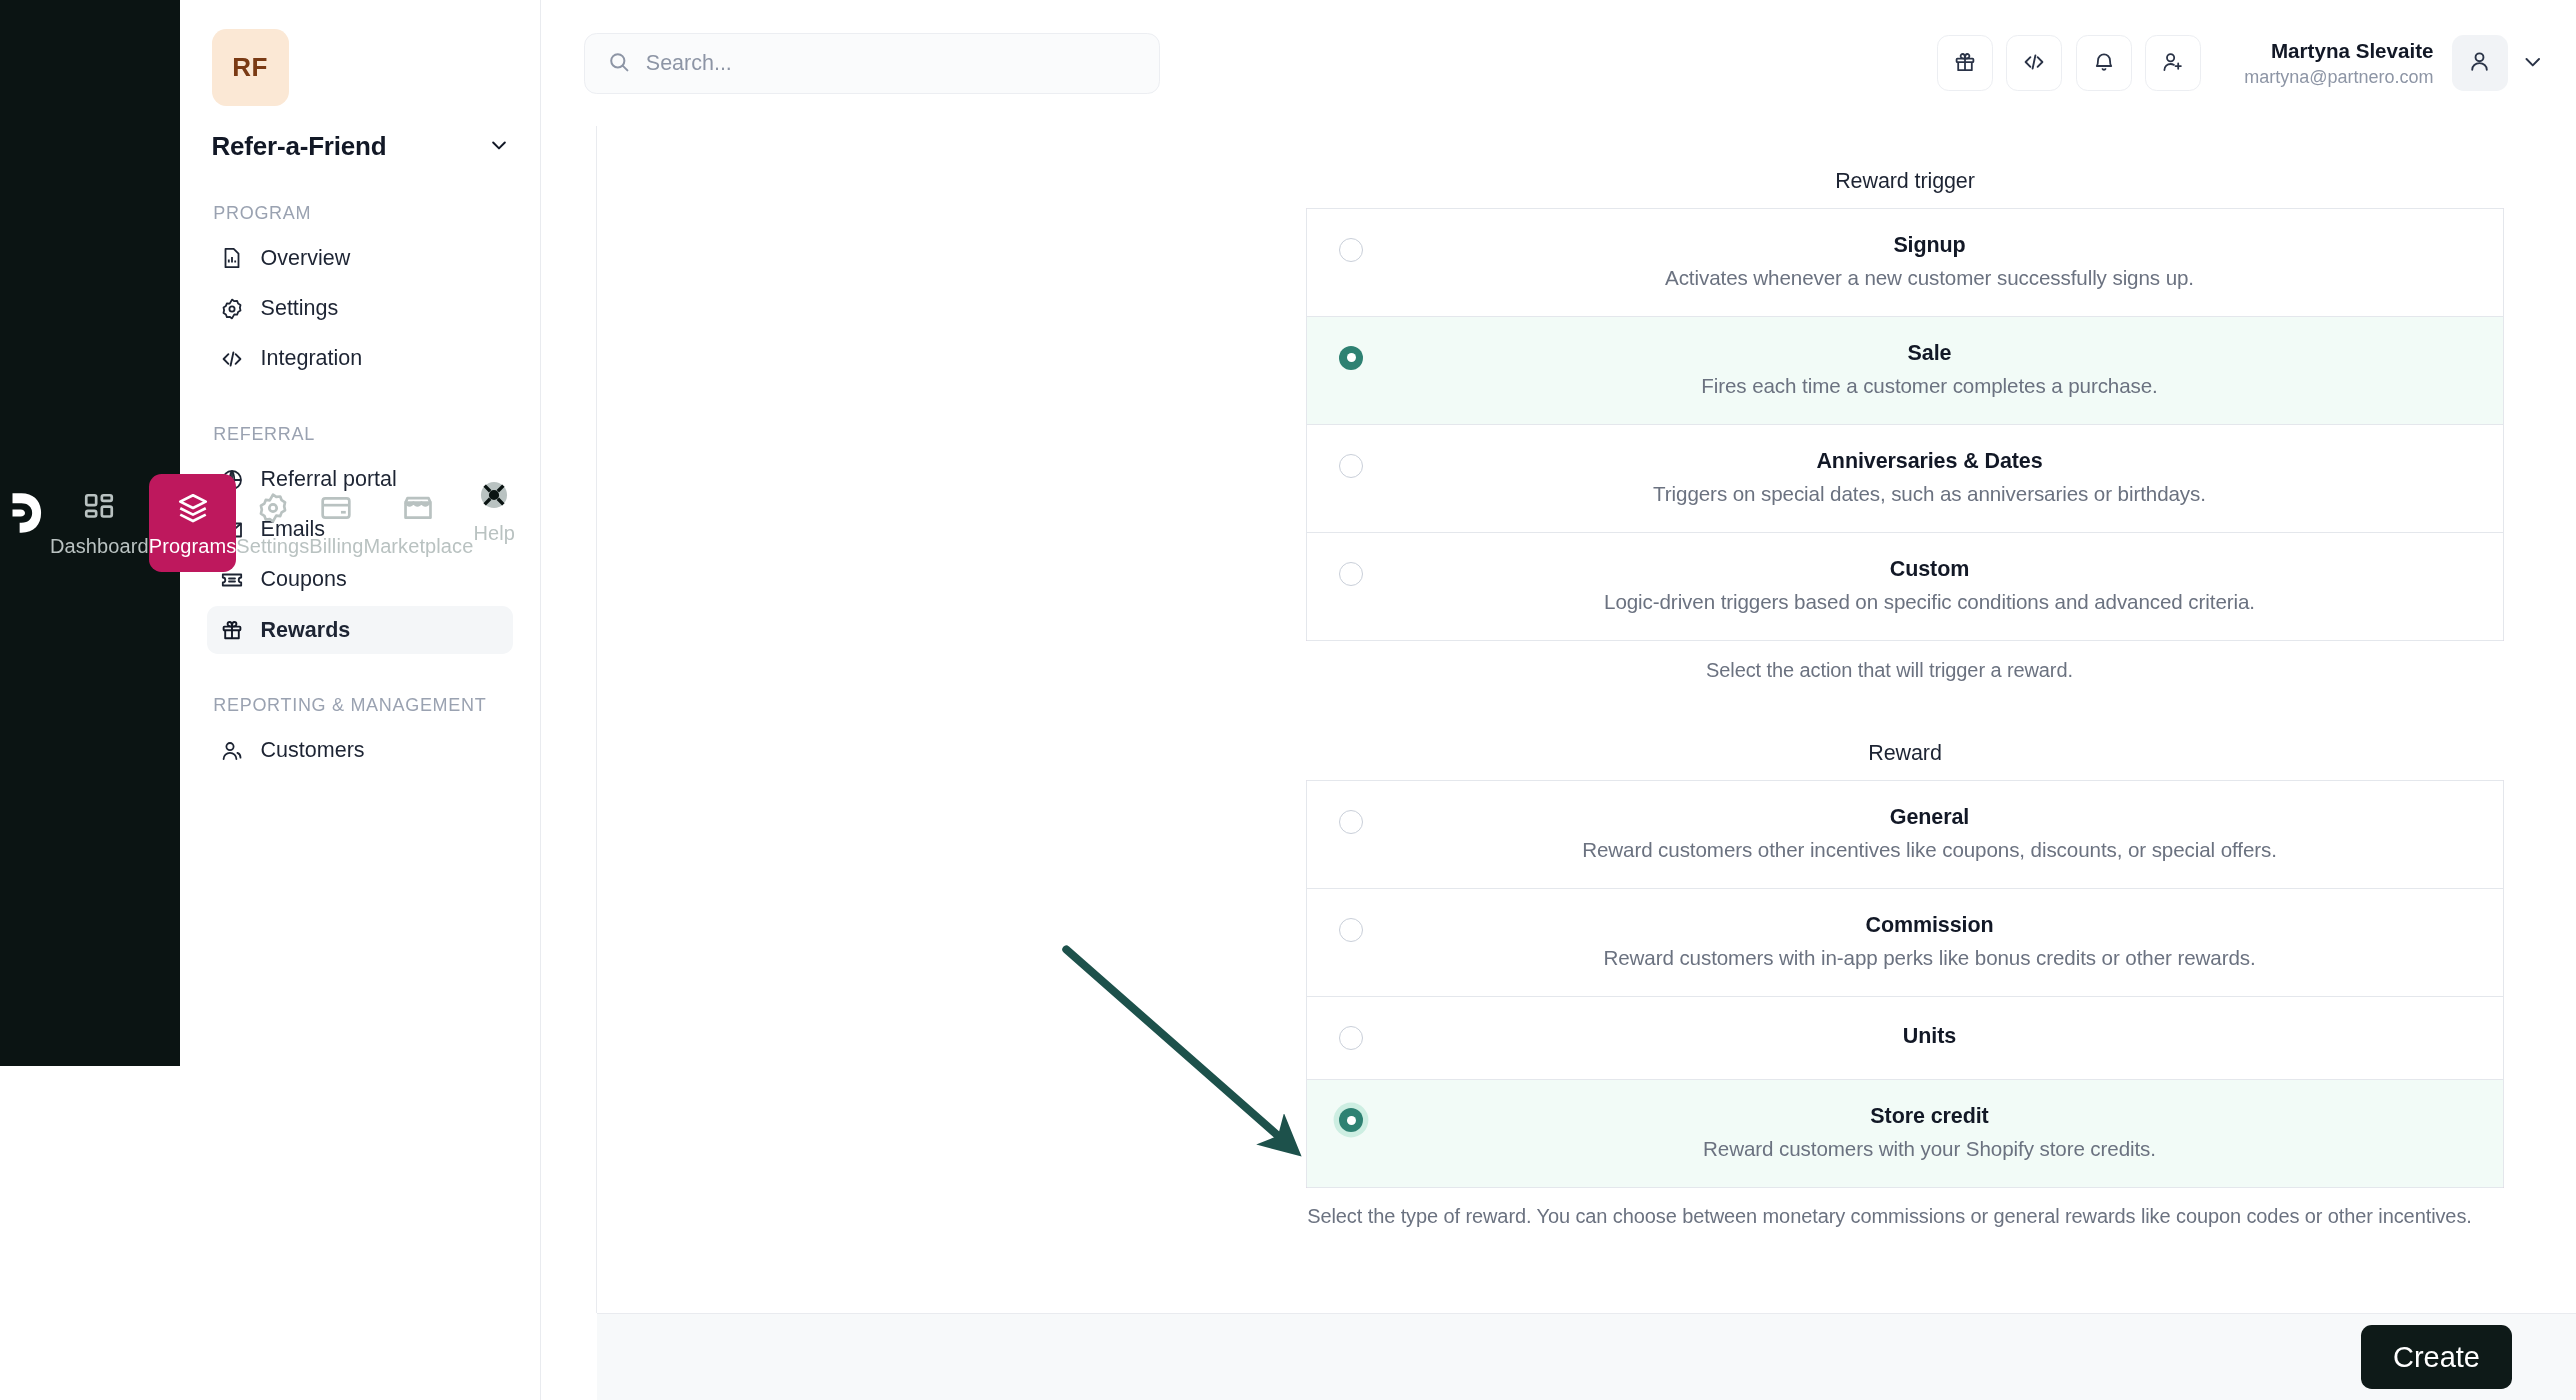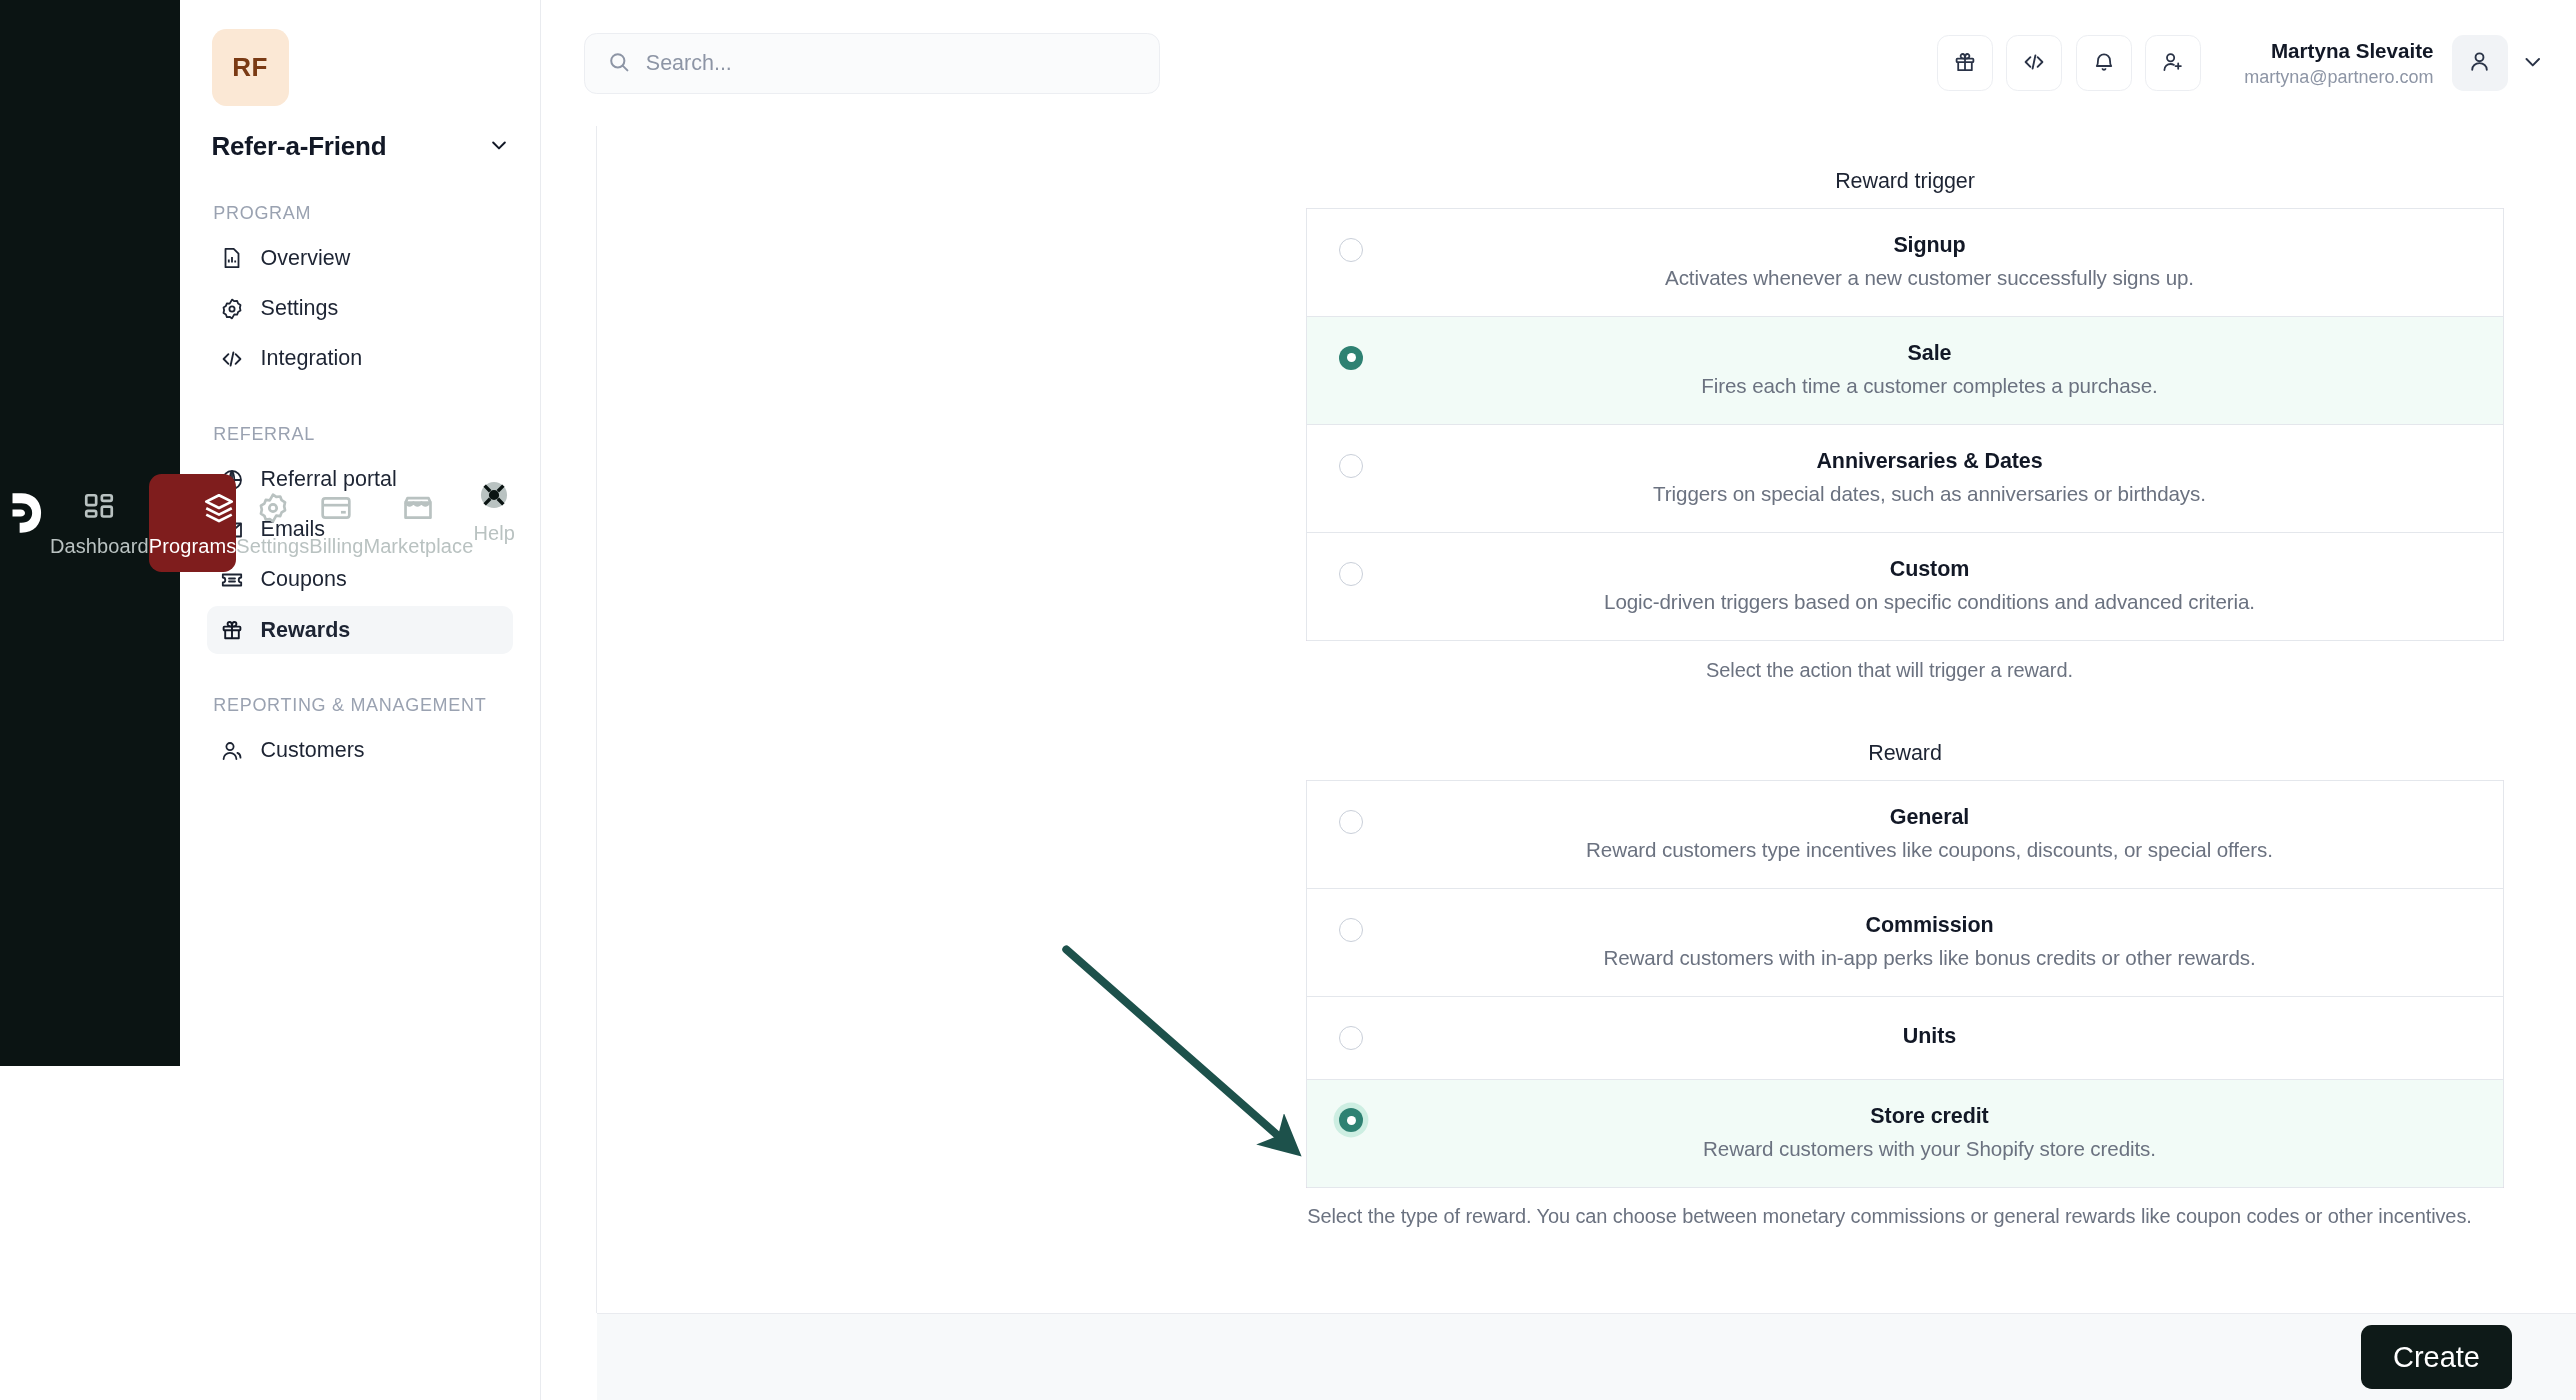--- a/index.html
+++ b/index.html
@@ -21,21 +21,21 @@
     position: relative;
   }
   .rail-logo { margin-top: 32px; margin-bottom: 70px; }
   .rail-item {
     width: 110px; padding: 17px 0 13.5px 0;
     border-radius: 12.6px;
     display: flex; flex-direction: column; align-items: center; gap: 10px;
     margin-bottom: 20px;
     cursor: pointer;
   }
-  .rail-item.active { background: #7f1d1d; align-items: flex-end; }
+  .rail-item.active { background: #be185d; }
   .rail-item .lbl { font-size: 20px; color: #b9c2c1; letter-spacing: 0.1px; }
   .rail-item.active .lbl { color: #ffffff; }
   .rail-item svg { display: block; }
   .rail-spacer { flex: 1 1 auto; }
   .rail-help { margin-bottom: 47px; }
 
   
   .sidebar {
     width: 361px; flex: 0 0 361px;
     background: #ffffff;
@@ -488,21 +488,21 @@
           <div class="block-gap"></div>
 
           <div class="field-label">Reward</div>
 
           <div class="option-card">
 
             <div class="option-row">
               <span class="radio"></span>
               <span class="option-txt">
                 <span class="option-title" style="display:block">General</span>
-                <span class="option-desc" style="display:block">Reward customers type incentives like coupons, discounts, or special offers.</span>
+                <span class="option-desc" style="display:block">Reward customers other incentives like coupons, discounts, or special offers.</span>
               </span>
             </div>
 
             <div class="option-row">
               <span class="radio"></span>
               <span class="option-txt">
                 <span class="option-title" style="display:block">Commission</span>
                 <span class="option-desc" style="display:block">Reward customers with in-app perks like bonus credits or other rewards.</span>
               </span>
             </div>

